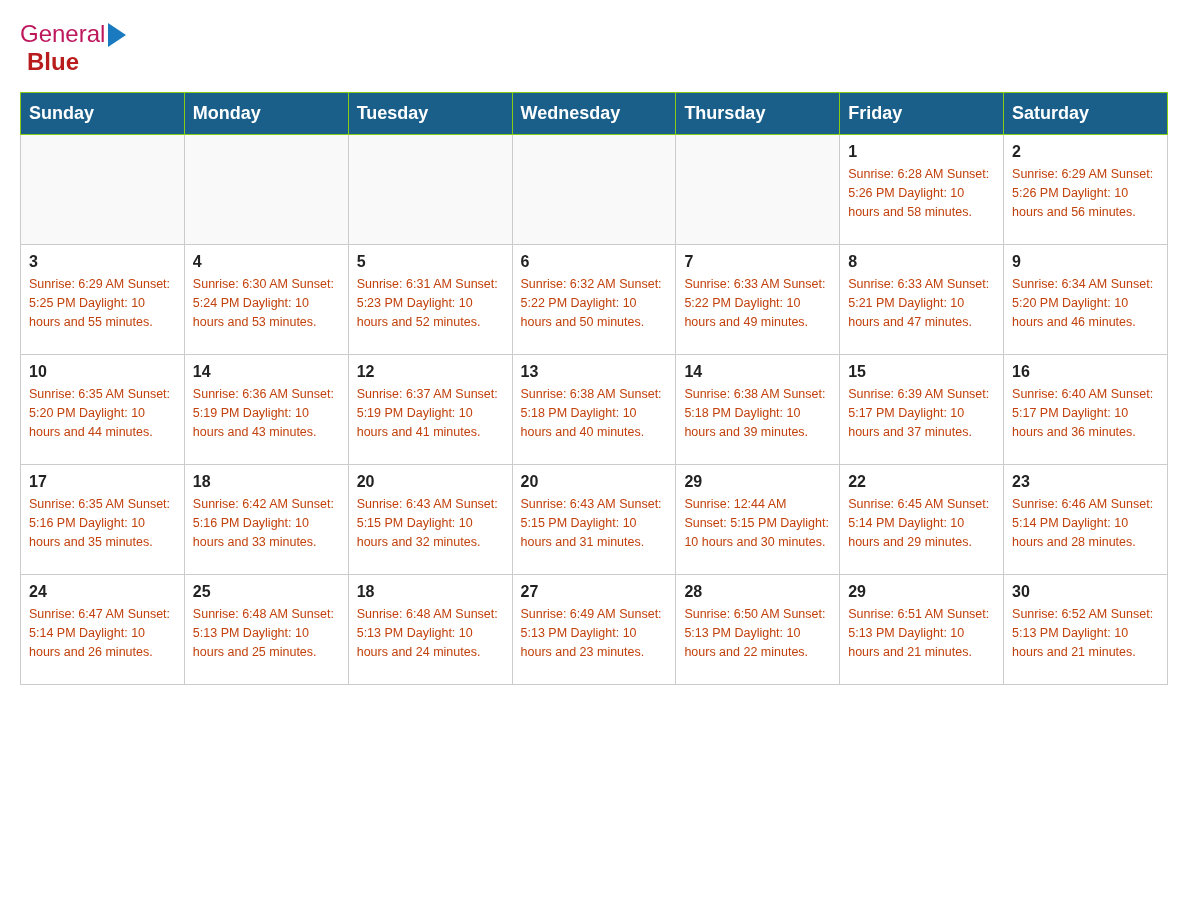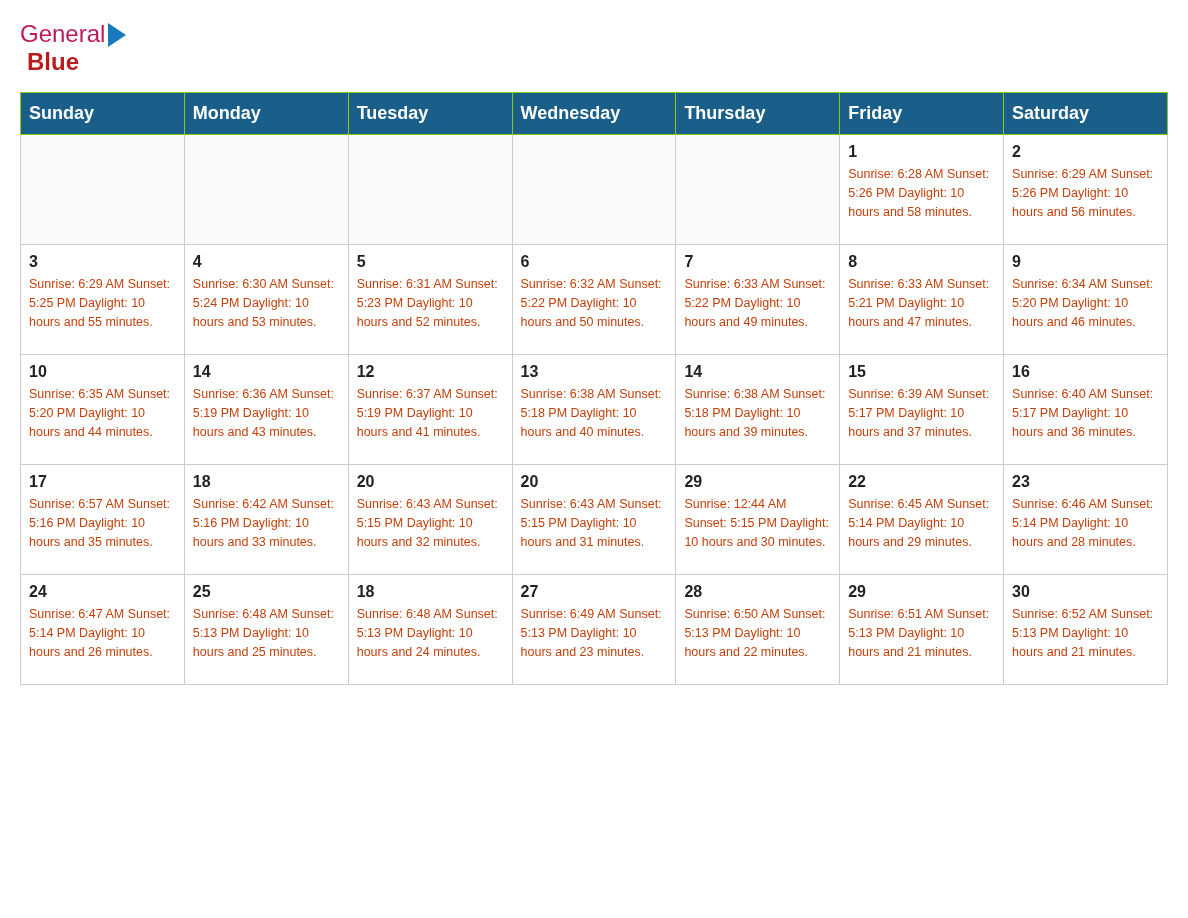--- a/index.html
+++ b/index.html
@@ -231,21 +231,21 @@
         <td>
           <span class="day-number">16</span>
           <div class="day-info">Sunrise: 6:40 AM
 Sunset: 5:17 PM
 Daylight: 10 hours and 36 minutes.</div>
         </td>
       </tr>
       <tr>
         <td>
           <span class="day-number">17</span>
-          <div class="day-info">Sunrise: 6:57 AM
+          <div class="day-info">Sunrise: 6:35 AM
 Sunset: 5:16 PM
 Daylight: 10 hours and 35 minutes.</div>
         </td>
         <td>
           <span class="day-number">18</span>
           <div class="day-info">Sunrise: 6:42 AM
 Sunset: 5:16 PM
 Daylight: 10 hours and 33 minutes.</div>
         </td>
         <td>

